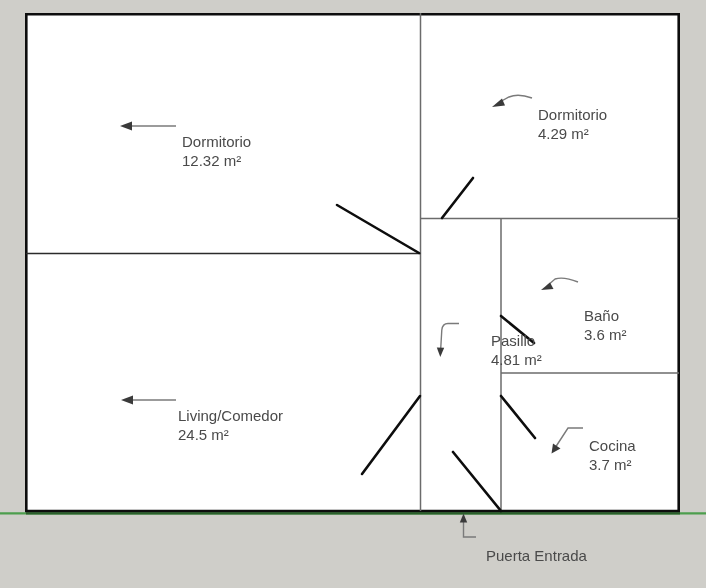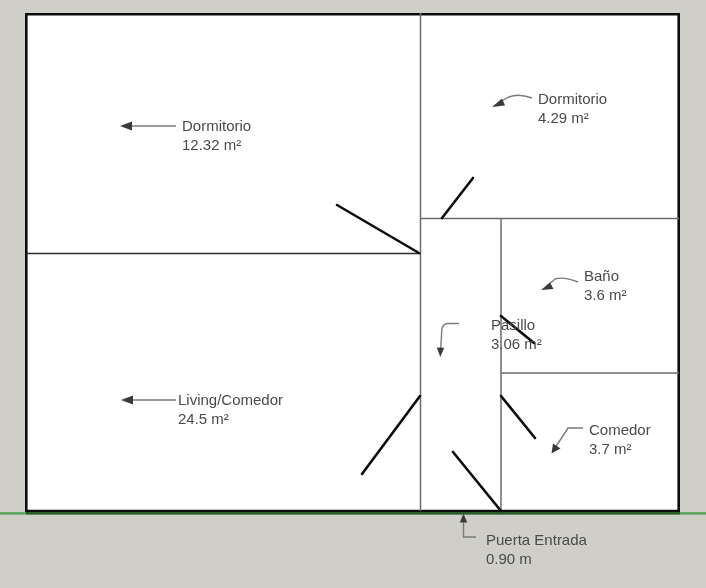--- a/index.html
+++ b/index.html
@@ -10,20 +10,21 @@
     overflow:hidden;
     font-family:"Liberation Sans", sans-serif;
   }
   #plan-svg{position:absolute;left:0;top:0;}
   .label{
     position:absolute;
     color:#4a4a4a;
     font-size:15px;
     line-height:19px;
     white-space:nowrap;
+    margin-top:16px;
   }
   .label span{display:block;}
 </style>
 </head>
 <body>
 
 <div id="stage">
 
   <svg id="plan-svg" width="706" height="588" viewBox="0 0 706 588">
 
@@ -81,38 +82,37 @@
   <div class="label" style="left:182px;top:116px">
     <span>Dormitorio</span>
     <span>12.32 m²</span>
   </div>
 
   <div class="label" style="left:538px;top:89px">
     <span>Dormitorio</span>
     <span>4.29 m²</span>
   </div>
 
-  <div class="label" style="left:584px;top:266px">
+  <div class="label" style="left:584px;top:290px">
     <span>Baño</span>
     <span>3.6 m²</span>
   </div>
 
   <div class="label" style="left:491px;top:315px">
     <span>Pasillo</span>
-    <span>3.06 m²</span>
+    <span>4.81 m²</span>
   </div>
 
   <div class="label" style="left:178px;top:390px">
     <span>Living/Comedor</span>
     <span>24.5 m²</span>
   </div>
 
   <div class="label" style="left:589px;top:420px">
-    <span>Comedor</span>
+    <span>Cocina</span>
     <span>3.7 m²</span>
   </div>
 
   <div class="label" style="left:486px;top:530px">
     <span>Puerta Entrada</span>
-    <span>0.90 m</span>
   </div>
 
 </div>
 
 </body></html>

